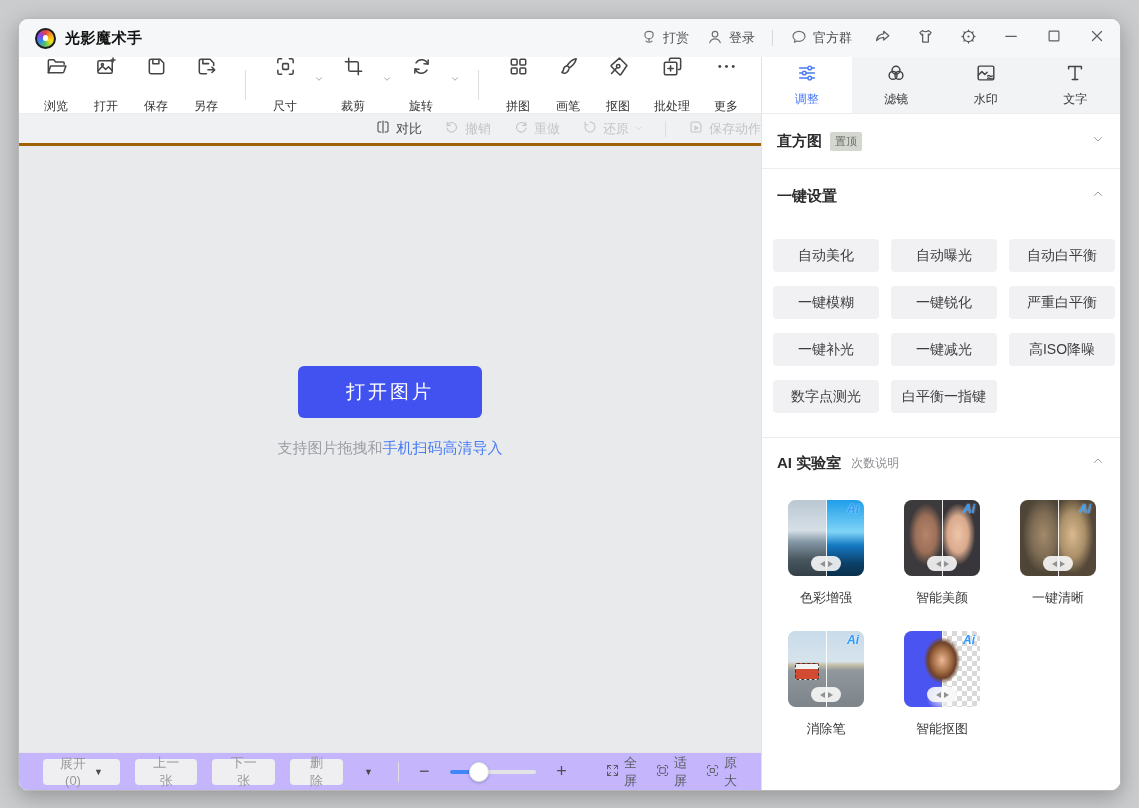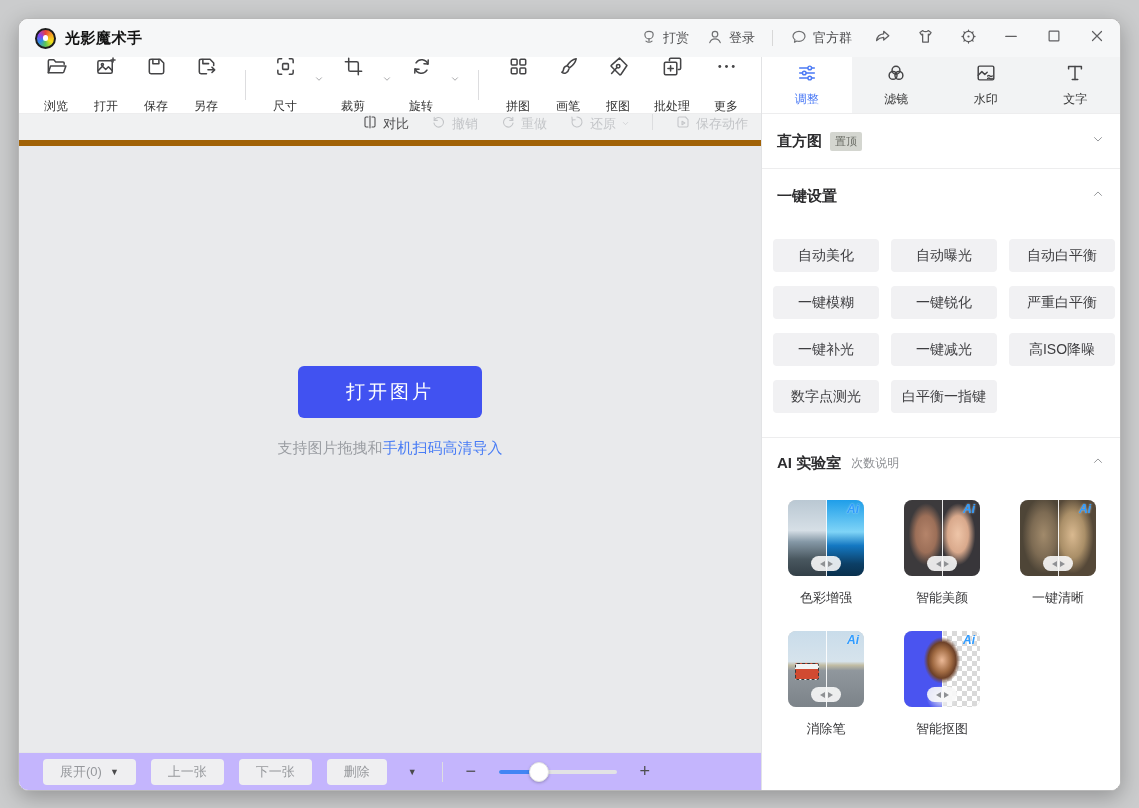--- a/index.html
+++ b/index.html
@@ -56,22 +56,22 @@
   .tabs{height:57px; display:flex; background:#f2f3f4; border-bottom:1px solid #ededee;}
   .tab{
     flex:1; display:flex; flex-direction:column; align-items:center; justify-content:center;
     gap:4px; font-size:12px; color:#333; cursor:default;
   }
   .tab svg{stroke:#454547;}
   .tab.active{background:#fff; color:#4b7af5;}
   .tab.active svg{stroke:#4b7af5;}
   
   .subtoolbar{
-    height:32px; background:#f0f1f2; border-bottom:6px solid #a16207;
-    display:flex; align-items:flex-start; justify-content:flex-end; gap:22px; padding-right:13px;
+    height:32px; background:#f0f1f2; border-bottom:3px solid #a16207;
+    display:flex; align-items:center; justify-content:flex-end; gap:22px; padding-right:0;
     flex:0 0 auto;
   }
   .hist-item{display:flex; align-items:center; gap:5px; font-size:13px;}
   .hist-item svg{stroke:currentColor;}
   .hist-item.enabled{color:#4a4a4c;}
   .hist-item.disabled{color:#c3c5c8;}
   .sub-sep{width:1px; height:16px; background:#dcdddf;}
   
   .canvas{flex:1; background:#e9eaec; position:relative; display:flex; align-items:center; justify-content:center;}
   .canvas-inner{display:flex; flex-direction:column; align-items:center; transform:translateY(-37px);}
@@ -441,20 +441,42 @@
         <button class="bbtn">下一张</button>
         <button class="bbtn">删除</button>
         <span class="caret-solo">▼</span>
         <div class="bb-sep"></div>
         <span class="zoom-minus">−</span>
         <div class="zoom-slider">
           <div class="zoom-fill"></div>
           <div class="zoom-knob"></div>
         </div>
         <span class="zoom-plus">+</span>
+        <div class="viewgrp">
+          <div class="vitem">
+            <span><svg width="15" height="15" viewBox="0 0 24 24">
+                  <path d="M9.5 4H4v5.5M4 4l5 5M14.5 4H20v5.5M20 4l-5 5M9.5 20H4v-5.5M4 20l5-5M14.5 20H20v-5.5M20 20l-5-5"></path>
+                </svg></span>
+            <span>全屏</span>
+          </div>
+          <div class="vitem">
+            <span><svg width="15" height="15" viewBox="0 0 24 24">
+                  <path d="M4 8V5.5C4 4.7 4.7 4 5.5 4H8M16 4h2.5c.8 0 1.5.7 1.5 1.5V8M20 16v2.5c0 .8-.7 1.5-1.5 1.5H16M8 20H5.5C4.7 20 4 19.3 4 18.5V16"></path>
+                  <rect x="7.5" y="7.5" width="9" height="9" rx="1"></rect>
+                </svg></span>
+            <span>适屏</span>
+          </div>
+          <div class="vitem">
+            <span><svg width="15" height="15" viewBox="0 0 24 24">
+                  <path d="M4 8V5.5C4 4.7 4.7 4 5.5 4H8M16 4h2.5c.8 0 1.5.7 1.5 1.5V8M20 16v2.5c0 .8-.7 1.5-1.5 1.5H16M8 20H5.5C4.7 20 4 19.3 4 18.5V16"></path>
+                  <rect x="9" y="9" width="6" height="6"></rect>
+                </svg></span>
+            <span>原大</span>
+          </div>
+        </div>
       </div>
     </div>
 
     <div class="right-col">
 
       <div class="tabs">
         <div class="tab active">
           <span><svg width="22" height="22" viewBox="0 0 24 24" stroke-width="1.7">
                 <path d="M4 6.5h16M4 12h16M4 17.5h16"></path>
                 <circle cx="15" cy="6.5" r="2" fill="#fff"></circle>

